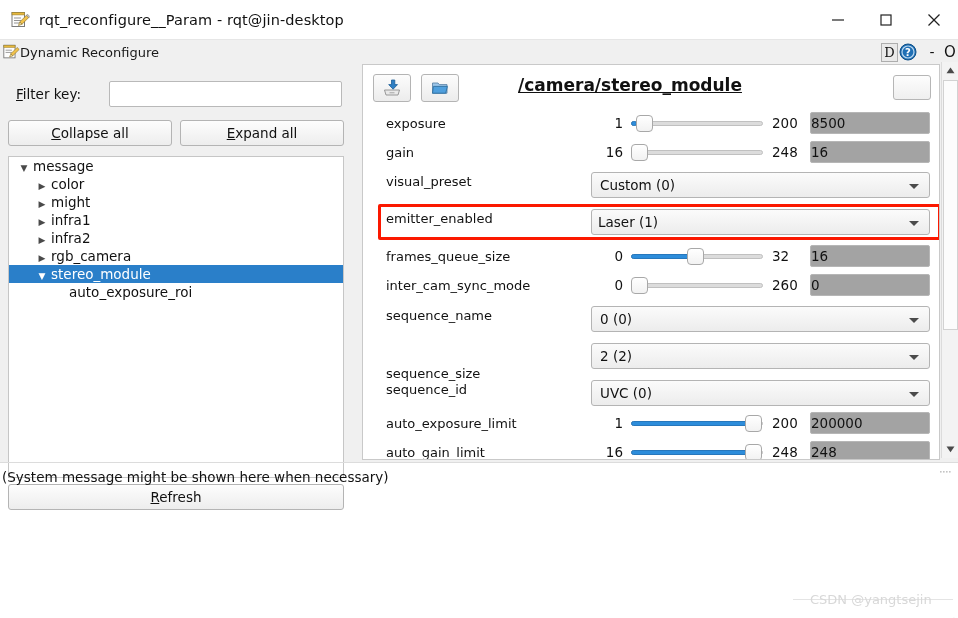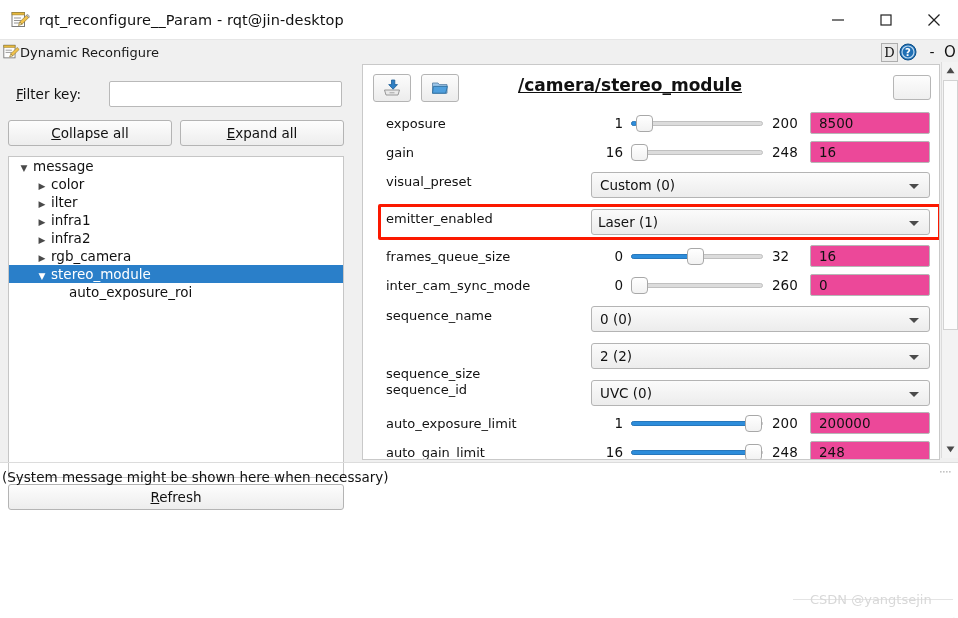--- a/index.html
+++ b/index.html
@@ -156,22 +156,22 @@
   .sfill {
     position:absolute; top:9px; left:0; height:5px;
     background:#2d8ddb; border:1px solid #2878bc; border-radius:3px;
   }
   .shandle {
     position:absolute; top:3px; width:17px; height:17px;
     background:linear-gradient(#ffffff,#f2f2f2);
     border:1px solid #a8a8a8; border-radius:4px;
   }
   .vfield {
-    position:absolute; height:22px; border:1px solid #b6b6b6; background:#ec4899;
-    font-size:13.5px; color:#111; padding-left:8px; line-height:20px; border-radius:2px;
+    position:absolute; height:22px; border:1px solid #b6b6b6; background:#a3a3a3;
+    font-size:13.5px; color:#111; padding-left:0; line-height:20px; border-radius:2px;
     white-space:nowrap; overflow:hidden;
   }
   .combo {
     position:absolute; height:26px;
     border:1px solid #b4b4b4; border-radius:3px;
     background:linear-gradient(#fbfbfb,#ececec);
     font-size:13.5px; color:#111; line-height:24px; padding-left:8px;
   }
   .combo .arrow {
     position:absolute; right:10px; top:11px;
@@ -305,21 +305,21 @@
         <div class="tree-item" style="padding-left:6px;">
           <span class="tw"><span>▼</span></span>
           <span>message</span>
         </div>
         <div class="tree-item" style="padding-left:24px;">
           <span class="tw"><span>▶</span></span>
           <span>color</span>
         </div>
         <div class="tree-item" style="padding-left:24px;">
           <span class="tw"><span>▶</span></span>
-          <span>ilter</span>
+          <span>might</span>
         </div>
         <div class="tree-item" style="padding-left:24px;">
           <span class="tw"><span>▶</span></span>
           <span>infra1</span>
         </div>
         <div class="tree-item" style="padding-left:24px;">
           <span class="tw"><span>▶</span></span>
           <span>infra2</span>
         </div>
         <div class="tree-item" style="padding-left:24px;">

